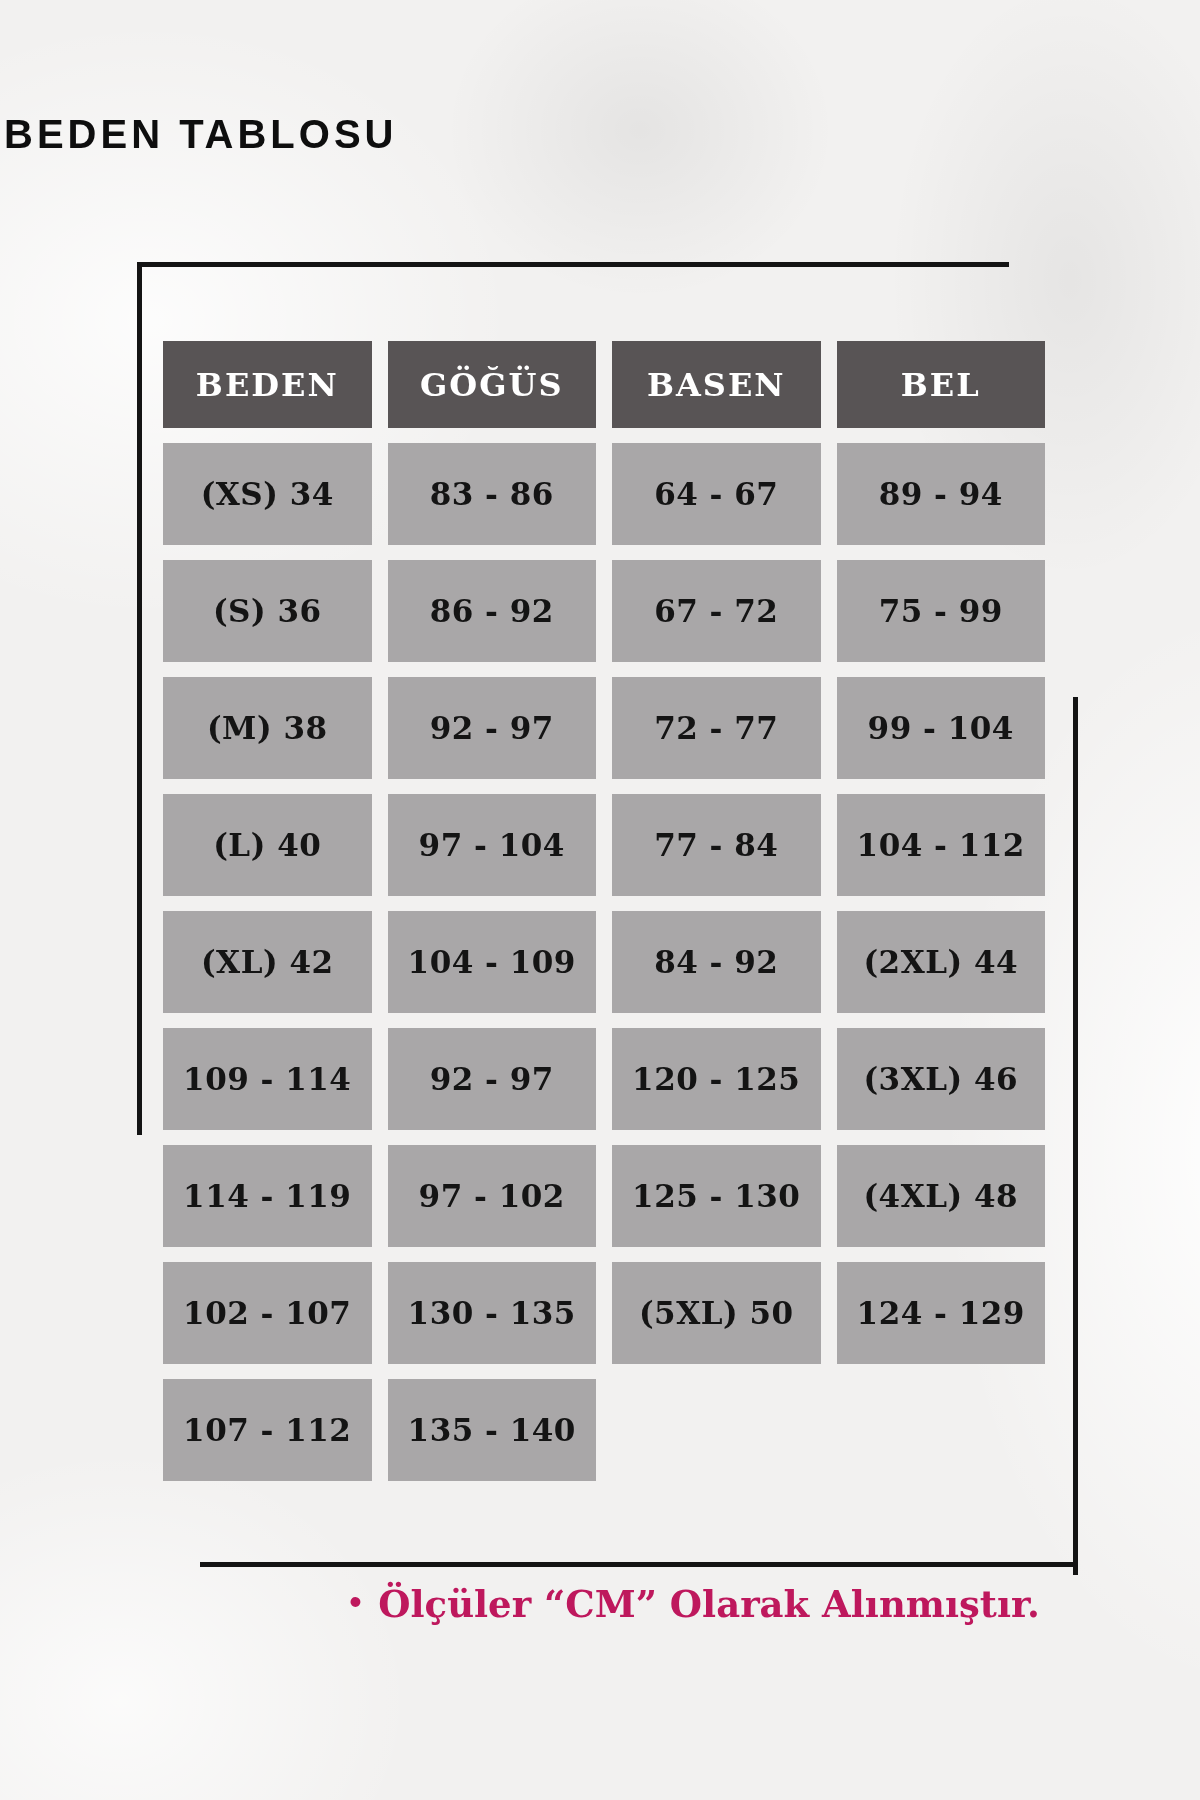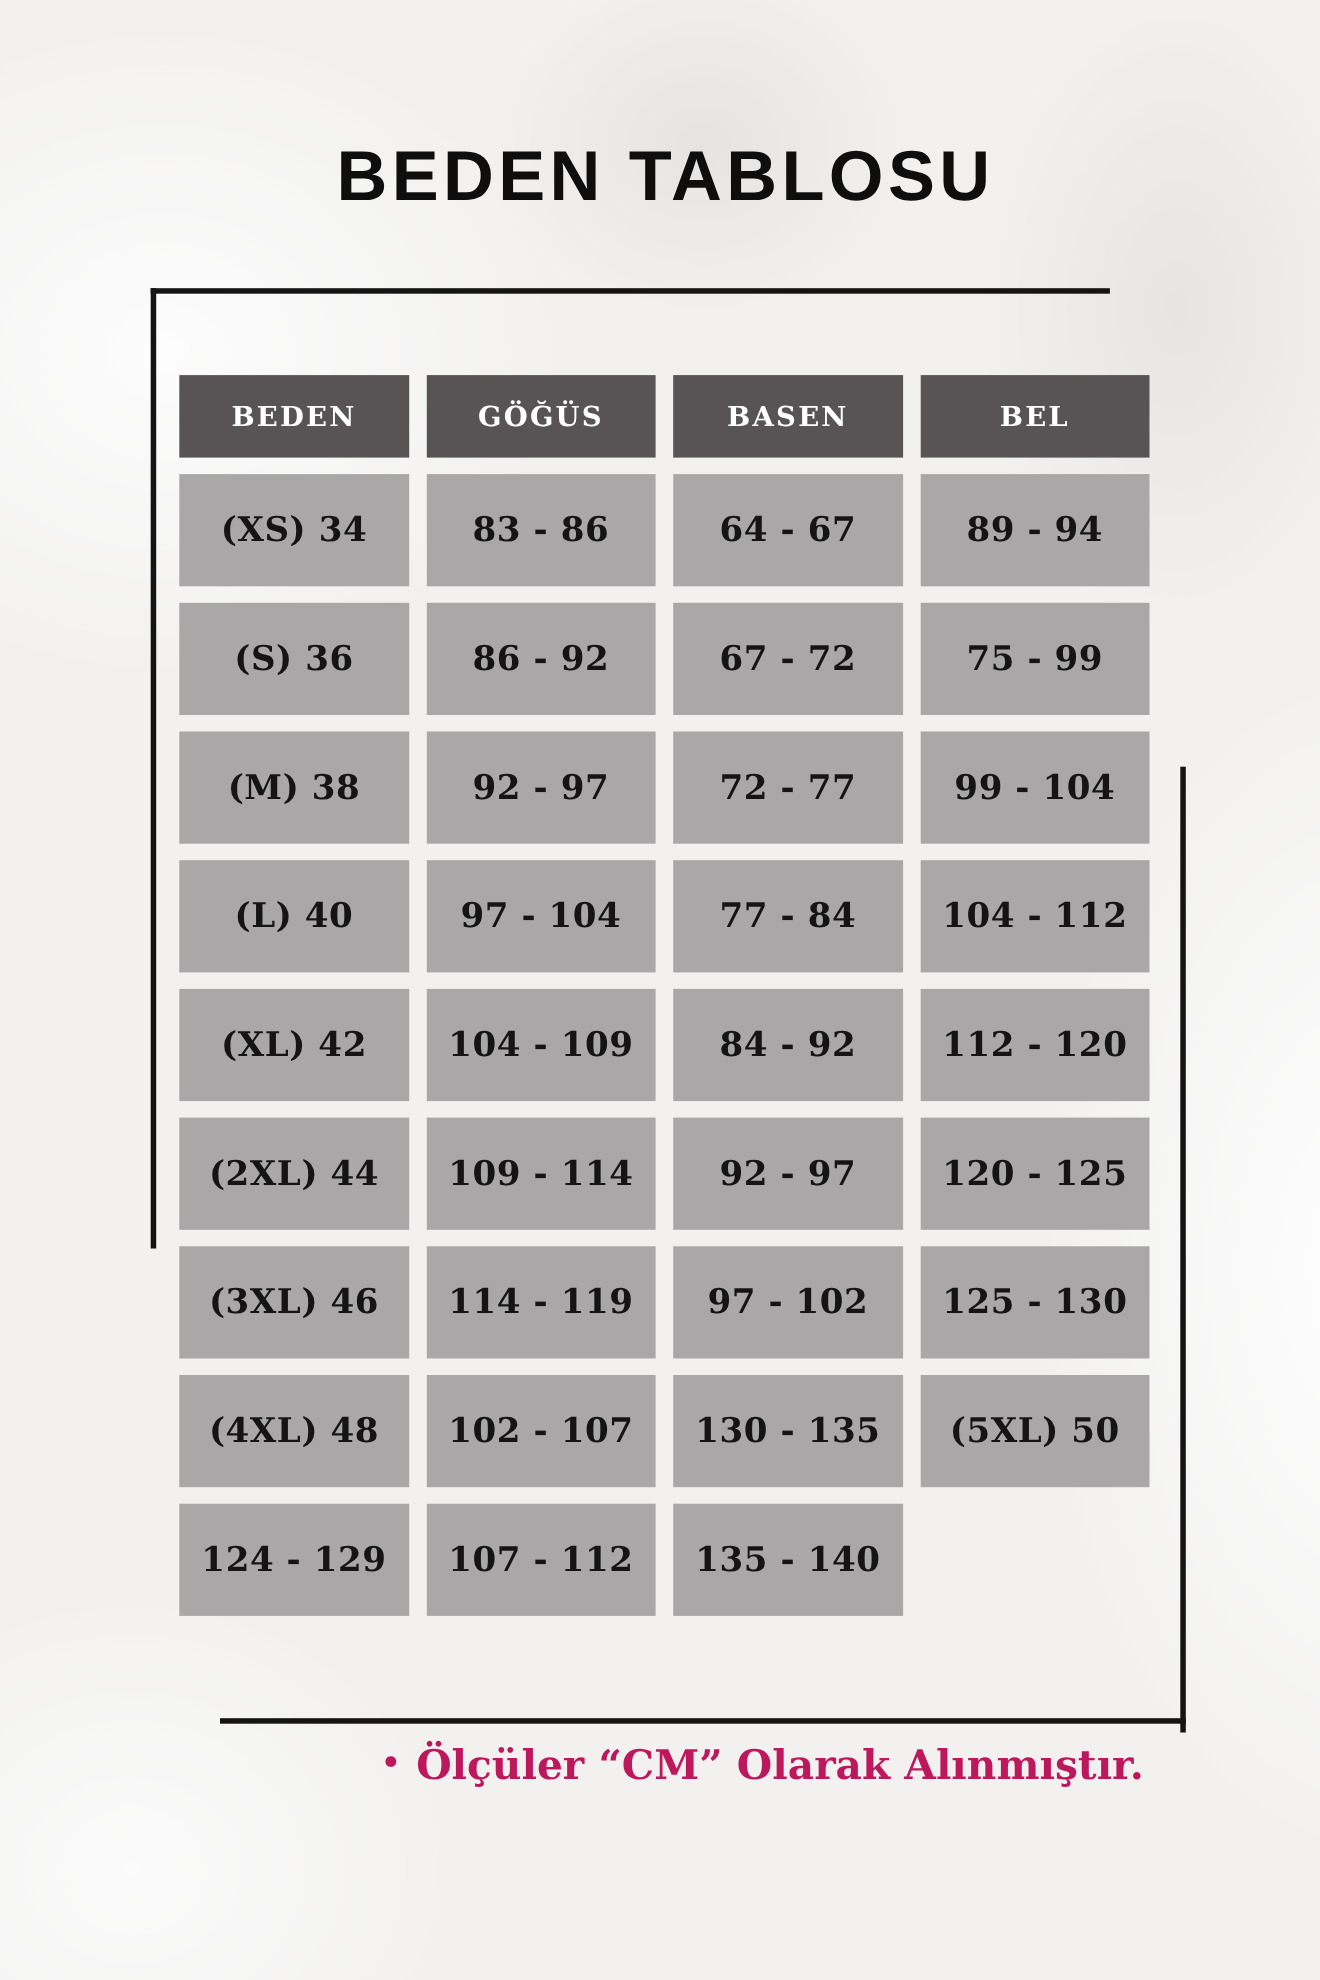--- a/index.html
+++ b/index.html
@@ -19,25 +19,24 @@
       radial-gradient(ellipse 260px 430px at 1070px 280px, rgba(0,0,0,0.05), rgba(0,0,0,0) 70%),
       radial-gradient(ellipse 430px 760px at 1250px 1150px, rgba(255,255,255,0.95), rgba(255,255,255,0) 72%),
       radial-gradient(ellipse 520px 430px at 150px 320px, rgba(255,255,255,0.8), rgba(255,255,255,0) 70%),
       radial-gradient(ellipse 420px 360px at 120px 1700px, rgba(255,255,255,0.7), rgba(255,255,255,0) 70%);
   }
   .title {
     position: absolute;
     left: 0;
     top: 108px;
     width: 1180px;
-    margin: 15px;
-    text-align: center;
+    margin: 4px;
     font-family: "Liberation Sans", sans-serif;
     font-weight: 900;
-    font-size: 64px;
+    font-size: 40px;
     letter-spacing: 4px;
     color: #0e0e0e;
   }
   .frame-line {
     position: absolute;
     background: var(--frame-line, #141414);
   }
   .frame-line.top    { left: 137px;  top: 262px;  width: 872px; height: 5px; }
   .frame-line.left   { left: 137px;  top: 262px;  width: 5px;   height: 873px; }
   .frame-line.right  { left: 1073px; top: 697px;  width: 5px;   height: 878px; }
@@ -58,24 +57,24 @@
     align-items: center;
     justify-content: center;
     background: var(--cell-bg, #a9a7a8);
     color: var(--text, #141414);
     font-weight: bold;
     font-size: 31px;
     letter-spacing: 0.5px;
     white-space: nowrap;
   }
   .cell.head {
-    height: 75px;
+    height: 87px;
     background: var(--header-bg, #585455);
     color: var(--header-text, #ffffff);
-    font-size: 25px;
+    font-size: 32px;
     letter-spacing: 2px;
   }
   .note {
     position: absolute;
     top: 1582px;
     right: 160px;
     margin: 0;
     font-size: 37px;
     font-weight: bold;
     color: #be185d;
@@ -117,21 +116,20 @@
       <div class="cell">92 - 97</div>
       <div class="cell">72 - 77</div>
       <div class="cell">99 - 104</div>
       <div class="cell">(L) 40</div>
       <div class="cell">97 - 104</div>
       <div class="cell">77 - 84</div>
       <div class="cell">104 - 112</div>
       <div class="cell">(XL) 42</div>
       <div class="cell">104 - 109</div>
       <div class="cell">84 - 92</div>
-      <div class="cell">112 - 120</div>
       <div class="cell">(2XL) 44</div>
       <div class="cell">109 - 114</div>
       <div class="cell">92 - 97</div>
       <div class="cell">120 - 125</div>
       <div class="cell">(3XL) 46</div>
       <div class="cell">114 - 119</div>
       <div class="cell">97 - 102</div>
       <div class="cell">125 - 130</div>
       <div class="cell">(4XL) 48</div>
       <div class="cell">102 - 107</div>

